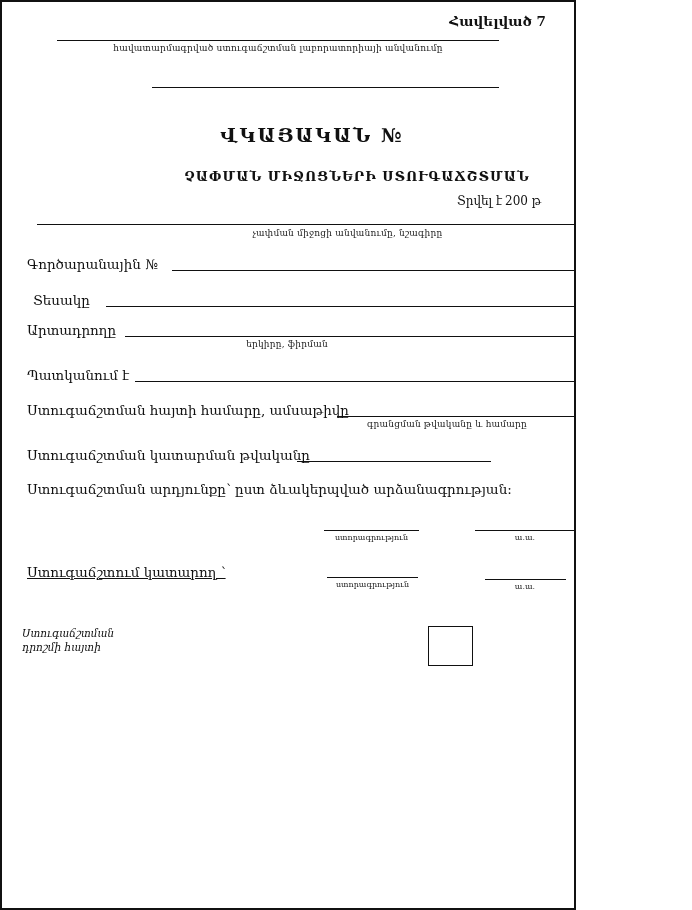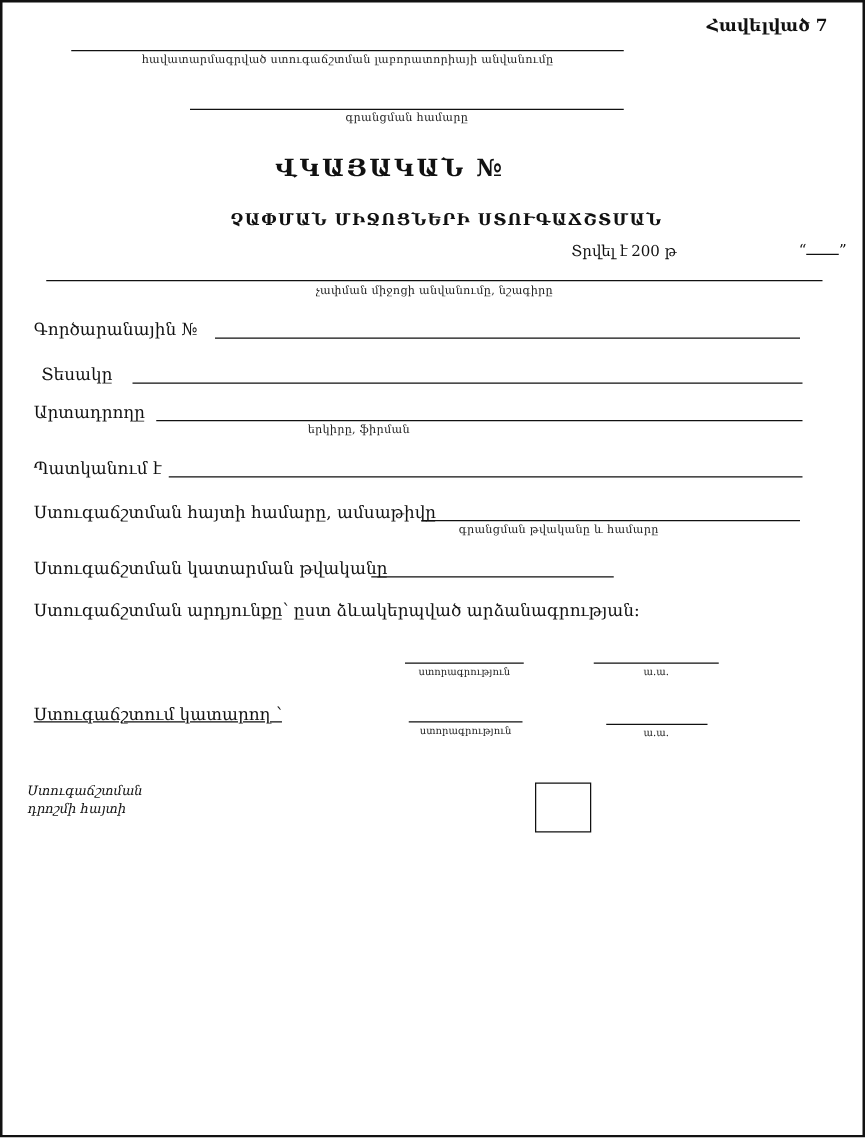--- a/index.html
+++ b/index.html
@@ -1,18 +1,18 @@
 <!DOCTYPE html>
 <html><head>
 <meta charset="utf-8">
 <style>
   html,body{margin:0;padding:0;background:#fff;}
   .page{
     position:relative;
-    width:692px;height:910px;
+    width:576px;height:910px;
     box-sizing:border-box;
     border:2px solid #111;
     background:#fff;
     font-family:"DejaVu Serif","DejaVu Sans",serif;
     color:#111;
     overflow:hidden;
   }
   .abs{position:absolute;}
   .rule{position:absolute;border-top:1.5px solid #111;height:0;}
   .caption{position:absolute;font-size:9px;text-align:center;color:#222;letter-spacing:0.2px;}
@@ -35,21 +35,20 @@
 <body>
 
 <div class="page">
 
   <div class="abs appendix" style="top:11px;right:28px;">Հավելված 7</div>
 
   <div class="rule" style="left:55px;top:38px;width:442px;"></div>
   <div class="caption" style="left:55px;top:41px;width:442px;">հավատարմագրված ստուգաճշտման լաբորատորիայի անվանումը</div>
 
   <div class="rule" style="left:150px;top:85px;width:347px;"></div>
-  <div class="caption" style="left:150px;top:88px;width:347px;">գրանցման համարը</div>
 
 
   <div class="abs title" style="left:0;top:122px;width:620px;">ՎԿԱՅԱԿԱՆ №</div>
 
   <div class="abs subtitle" style="left:0;top:167px;width:710px;">ՉԱՓՄԱՆ ՄԻՋՈՑՆԵՐԻ ՍՏՈՒԳԱՃՇՏՄԱՆ</div>
 
   <div class="abs issued" style="left:455px;top:192px;">Տրվել է</div>
   <div class="abs issued" style="left:503px;top:192px;">200 թ</div>
   <div class="abs issued" style="left:637px;top:190px;font-size:12px;">
     <span>“</span><span class="q-underline"></span><span>”</span>

